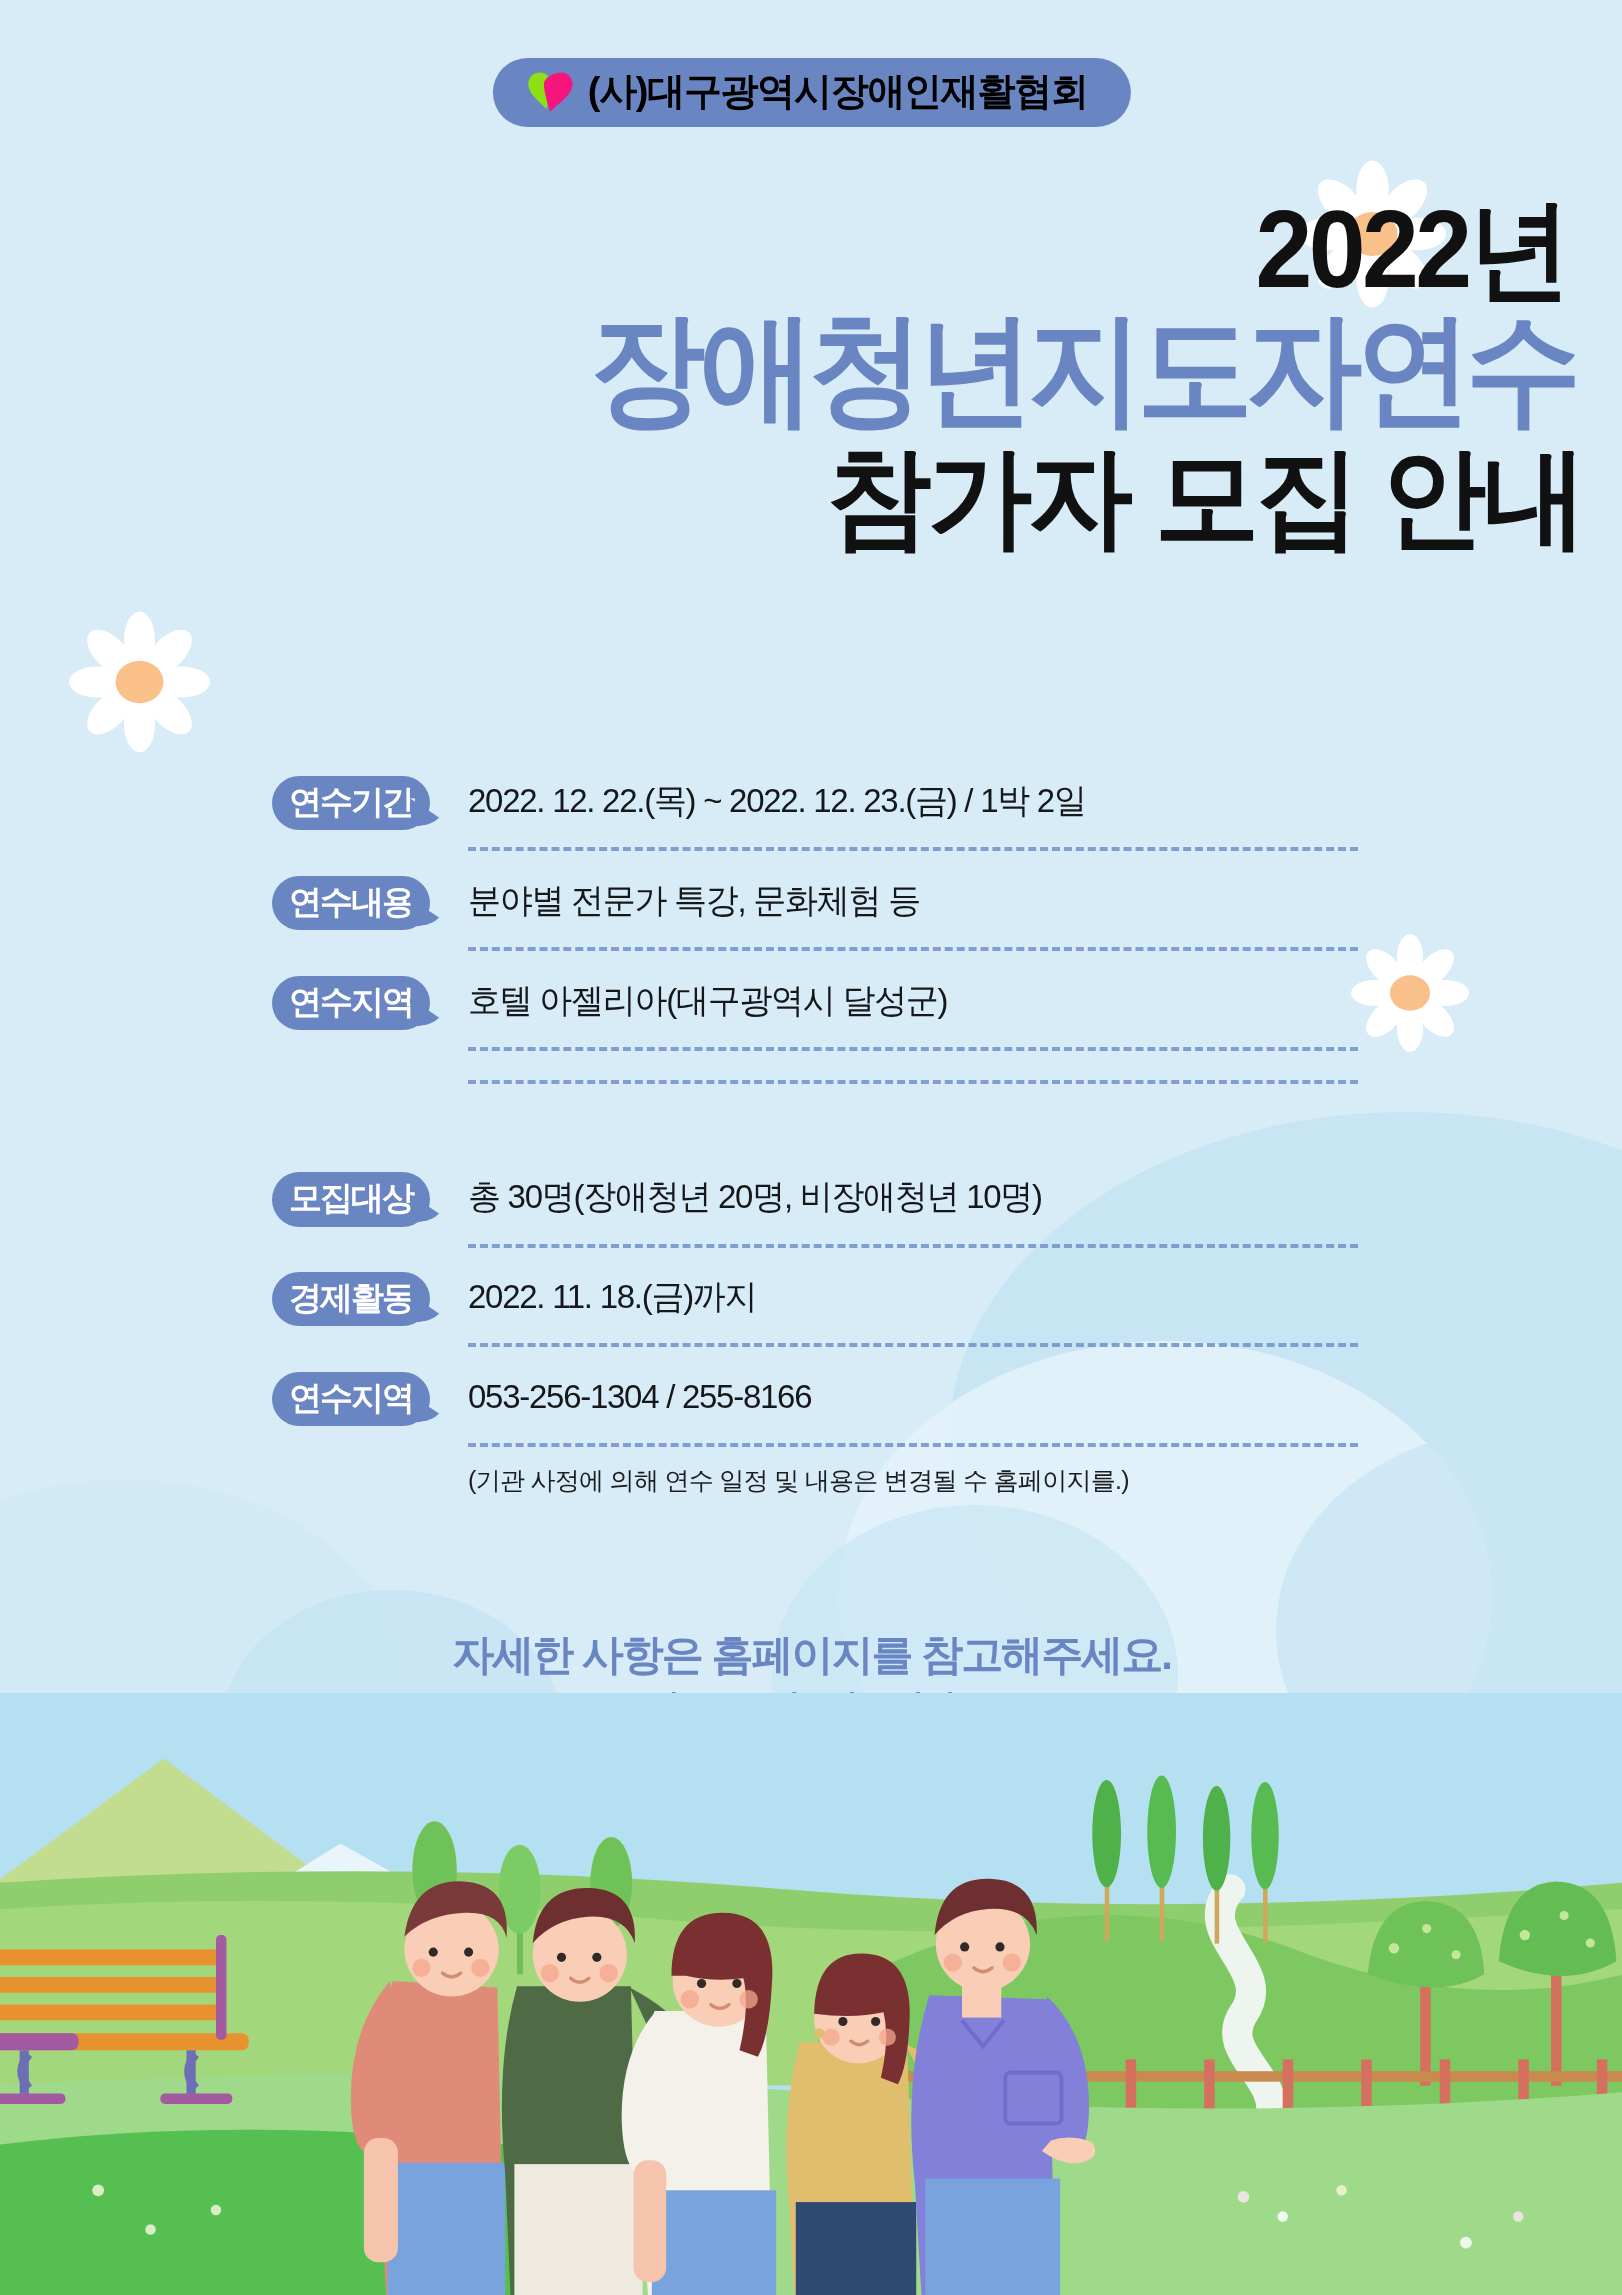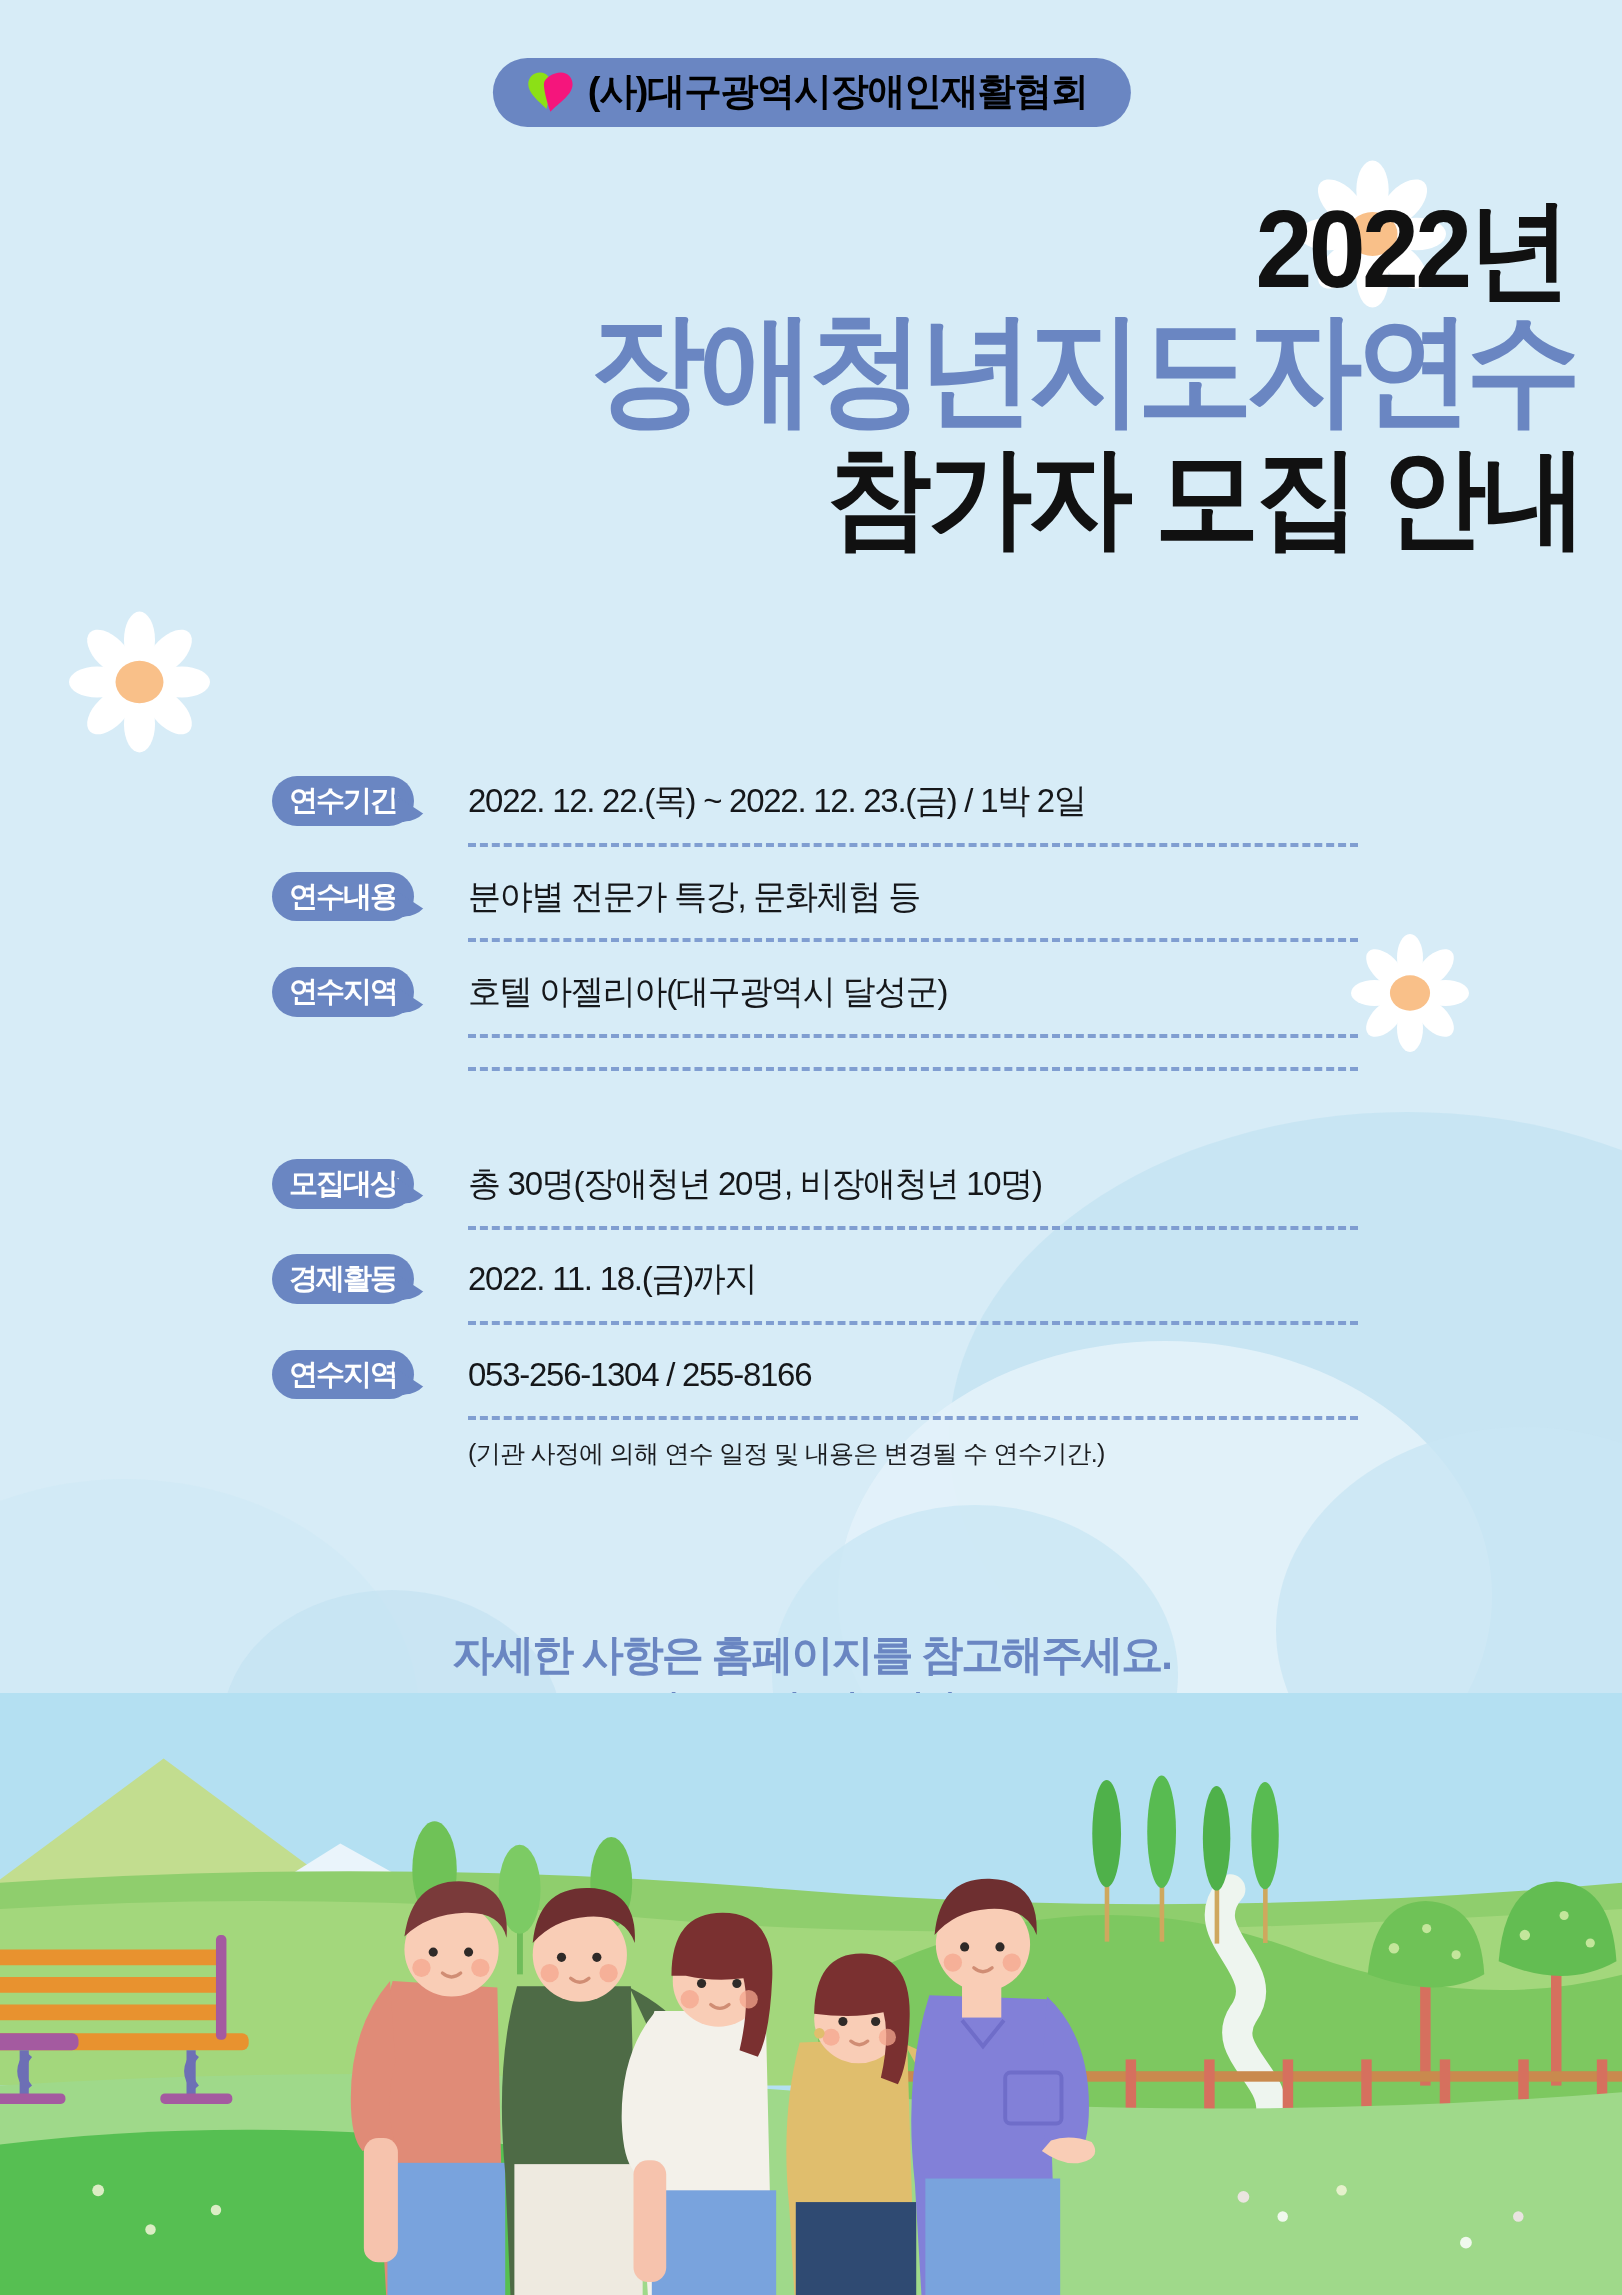--- a/index.html
+++ b/index.html
@@ -65,21 +65,21 @@
   
   .info{position:absolute;left:272px;top:775px;width:1112px;}
   .info-row{position:relative;min-height:58px;margin-bottom:0;}
   .row-line{display:flex;align-items:flex-start;}
   .badge-wrap{width:196px;flex:0 0 196px;position:relative;padding-top:1.3px;}
   .badge{
     position:relative;display:inline-block;
     background:#6a86c2;color:#fff;
     border-radius:30px;
     padding:7.9px 17px 9.2px;
-    font-size:29px;font-weight:bold;letter-spacing:-2px;
+    font-size:33px;font-weight:bold;letter-spacing:-2px;
     line-height:1.12;
     white-space:nowrap;
   }
   .badge::after{
     content:"";position:absolute;right:-15.7px;bottom:5.2px;
     width:35px;height:29px;
     background:#6a86c2;
     border-bottom-right-radius:26px 22px;
     clip-path:polygon(0 0,100% 100%,0 100%);
     transform:rotate(-6deg);
@@ -250,21 +250,21 @@
     <div class="info-row" style="margin-top:23.6px;">
       <div class="row-line">
         <div class="badge-wrap">
           <span class="badge">연수지역</span>
         </div>
         <div class="row-value">053-256-1304 / 255-8166</div>
       </div>
       <div class="dash"></div>
     </div>
 
-    <div class="note">(기관 사정에 의해 연수 일정 및 내용은 변경될  수 연수기간.)</div>
+    <div class="note">(기관 사정에 의해 연수 일정 및 내용은 변경될  수 홈페이지를.)</div>
   </div>
 
   <div class="web-block">
     <div class="web-line1">자세한 사항은 홈페이지를 참고해주세요.</div>
     <div class="web-line2">(www.dsrd.or.kr)</div>
   </div>
 
   <div class="illus">
     <svg viewBox="0 0 2480 920" preserveAspectRatio="none">
 

